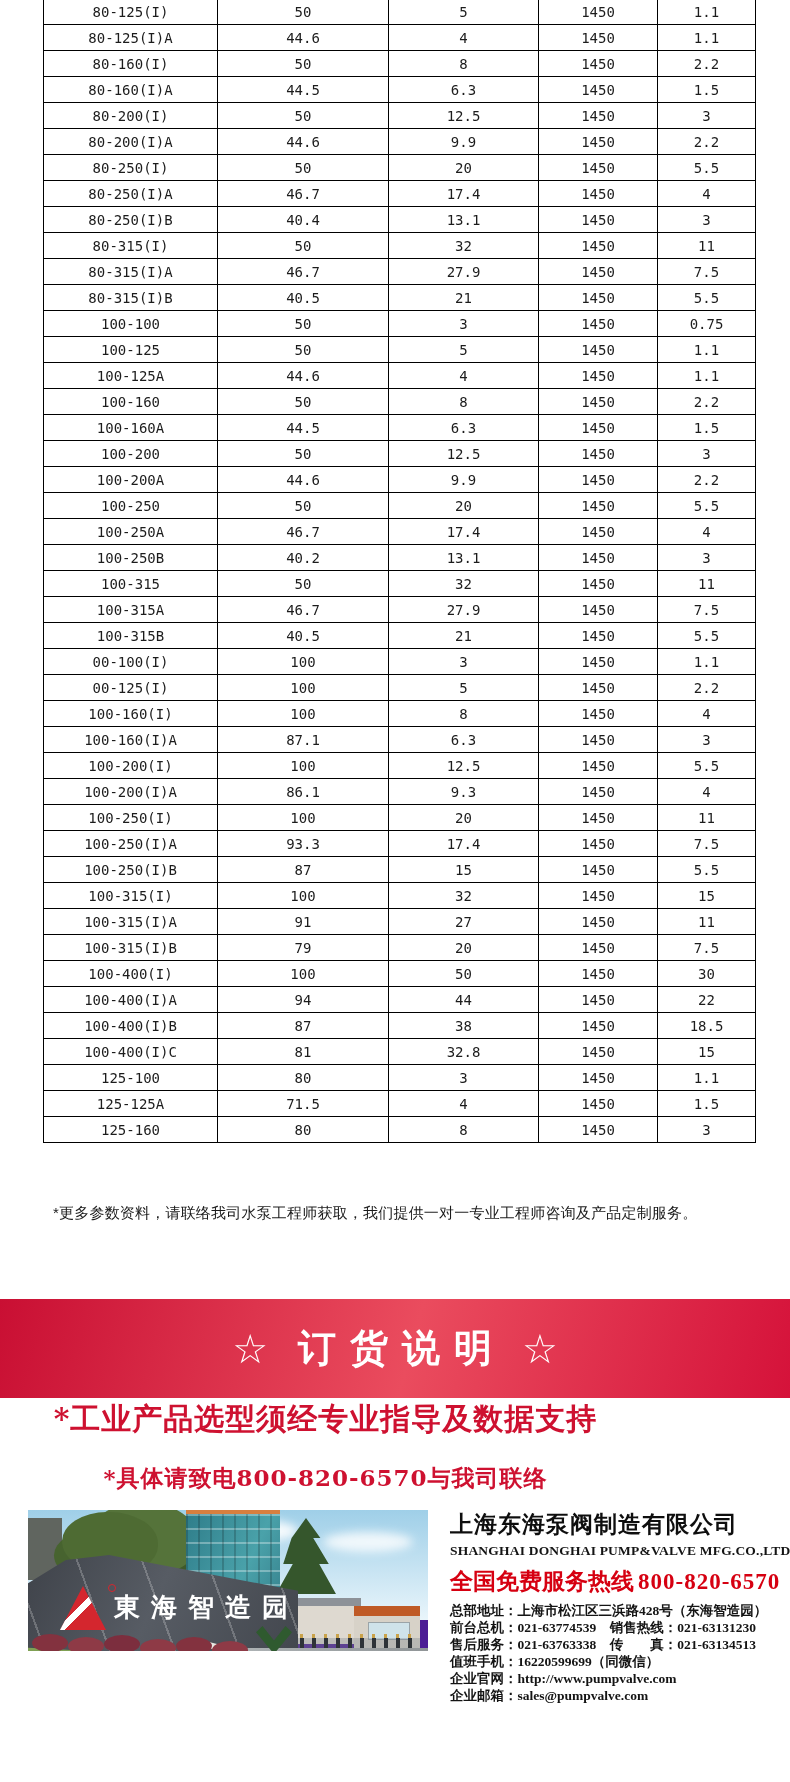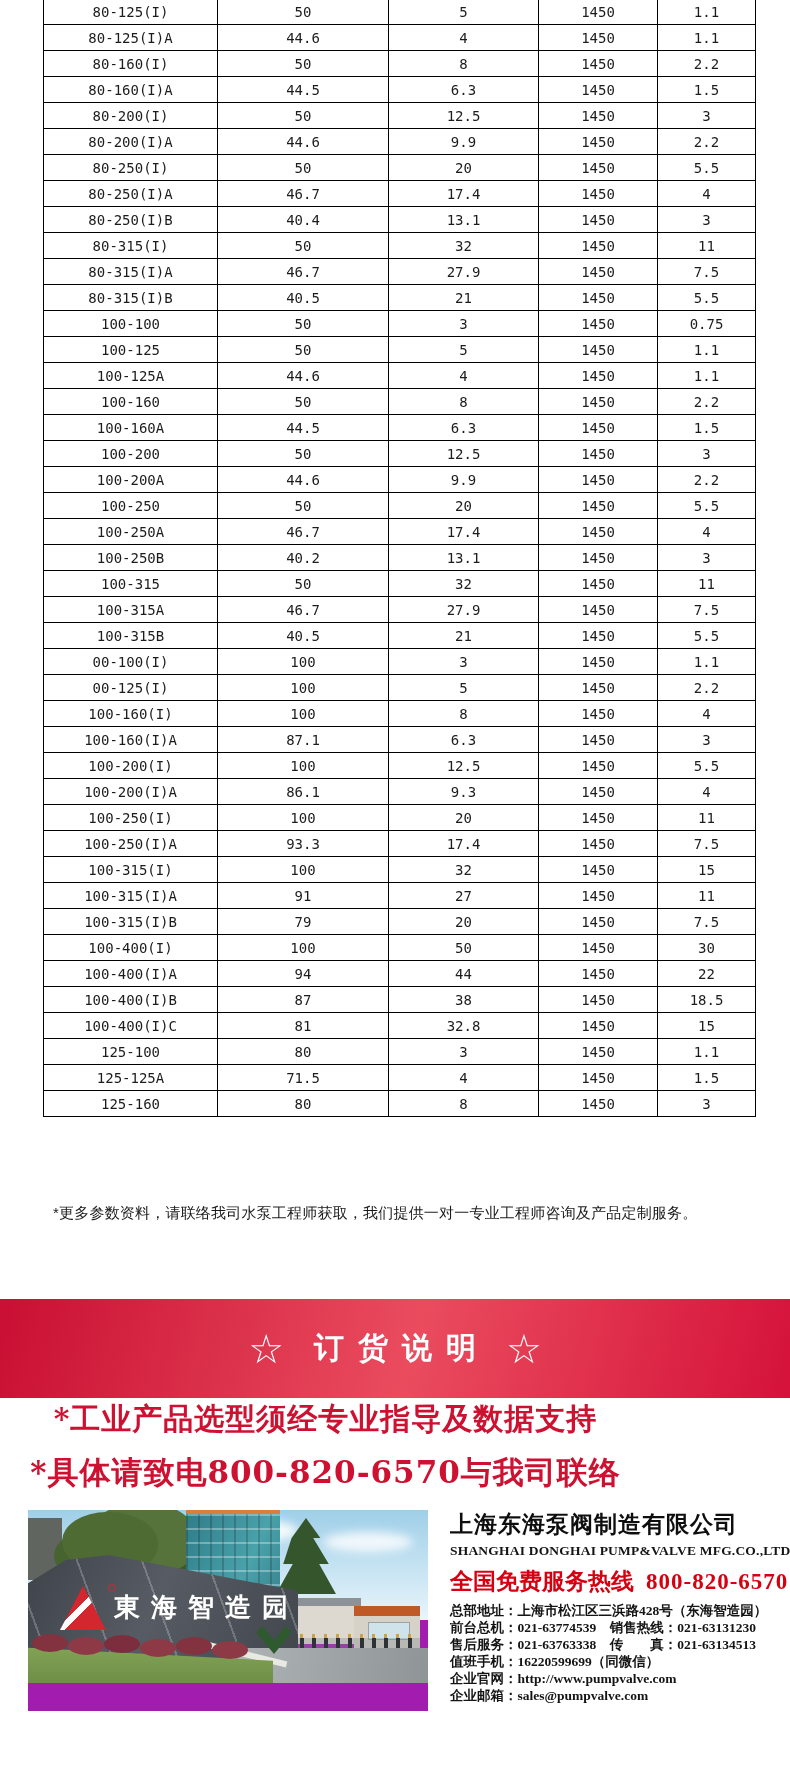--- a/index.html
+++ b/index.html
@@ -13,31 +13,31 @@
                  padding:0;white-space:nowrap;overflow:hidden;}
 
   
   .footnote{position:absolute;left:53px;top:1204px;font-size:15px;color:#1a1a1a;letter-spacing:0.2px;}
 
   
   .banner{position:absolute;left:0;top:1299px;width:790px;height:99px;
           background:linear-gradient(105deg,#c90f33 0%,#ea4c5e 52%,#d5123a 100%);
           display:flex;align-items:center;justify-content:center;color:#ffffff;}
   .banner .star{font-size:40px;line-height:1;margin:0 16px;}
-  .banner .banner-title{font-size:30px;font-weight:bold;letter-spacing:14px;margin-left:14px;
+  .banner .banner-title{font-size:38px;font-weight:bold;letter-spacing:14px;margin-left:14px;
           font-family:Liberation Serif, serif;}
 
   
   .slogans{position:absolute;left:0;top:1402px;width:651px;text-align:center;color:#ce1130;
            font-family:"DejaVu Serif","Liberation Serif",serif;font-weight:bold;}
   .slogan{font-size:30px;letter-spacing:1px;line-height:34px;}
-  .slogan2{font-size:31px;margin-top:19px;}
-
-  
-  .photo{position:absolute;left:28px;top:1510px;width:400px;height:201px;overflow:hidden;background:#a21caf;}
+  .slogan2{font-size:23px;margin-top:25px;}
+
+  
+  .photo{position:absolute;left:28px;top:1510px;width:400px;height:141px;overflow:hidden;background:#4c1d95;}
   .photo div{position:absolute;}
   .sky{left:0;top:0;width:400px;height:110px;background:linear-gradient(#9fcfe8,#e9f5fb);}
   .cloud1{left:140px;top:8px;width:130px;height:26px;background:#ffffff;border-radius:50%;filter:blur(5px);opacity:.9;}
   .cloud2{left:295px;top:22px;width:90px;height:20px;background:#ffffff;border-radius:50%;filter:blur(5px);opacity:.8;}
   .building-left{left:0;top:8px;width:34px;height:62px;background:#60655f;}
   .tree-main{left:34px;top:2px;width:96px;height:62px;background:#4e6b33;border-radius:48% 52% 46% 54%;
              box-shadow:34px -4px 0 6px #55733a,64px 6px 0 2px #3f5a2a,-12px 14px 0 -4px #47632f,20px 22px 0 0 #516f36;}
   .glass-building{left:158px;top:0;width:94px;height:105px;border-top:4px solid #d87f3f;
         background:
           repeating-linear-gradient(90deg,rgba(0,0,0,.18) 0 2px,transparent 2px 12px),
@@ -74,21 +74,21 @@
         clip-path:polygon(50% 100%,0 22%,18% 0,50% 52%,82% 0,100% 22%);}
 
   
   .company{position:absolute;left:450px;top:1509px;width:338px;color:#141414;}
   .cname{font-family:"DejaVu Sans","Liberation Sans",sans-serif;font-weight:900;font-size:23px;
          letter-spacing:1px;white-space:nowrap;color:#0e0e0e;}
   .cen{font-family:"Liberation Serif",serif;font-weight:bold;font-size:13.5px;margin-top:3px;
        letter-spacing:0.2px;white-space:nowrap;}
   .hotline{margin-top:7px;color:#d60011;font-family:"Liberation Serif",serif;font-weight:bold;white-space:nowrap;}
   .hl-label{font-size:23px;}
-  .hotnum{font-size:23px;margin-left:8px;letter-spacing:1px;}
+  .hotnum{font-size:23px;letter-spacing:1px;}
   .clines{margin-top:6px;}
   .cline{font-family:"Liberation Serif",serif;font-weight:bold;font-size:13.5px;line-height:16.9px;
          white-space:nowrap;}
 </style>
 </head>
 <body>
 
 <div class="page">
 
   <table class="spec-table">
@@ -323,20 +323,27 @@
           <td>20</td>
           <td>1450</td>
           <td>11</td>
         </tr>
         <tr>
           <td>100-250(I)A</td>
           <td>93.3</td>
           <td>17.4</td>
           <td>1450</td>
           <td>7.5</td>
+        </tr>
+        <tr>
+          <td>100-250(I)B</td>
+          <td>87</td>
+          <td>15</td>
+          <td>1450</td>
+          <td>5.5</td>
         </tr>
         <tr>
           <td>100-315(I)</td>
           <td>100</td>
           <td>32</td>
           <td>1450</td>
           <td>15</td>
         </tr>
         <tr>
           <td>100-315(I)A</td>

